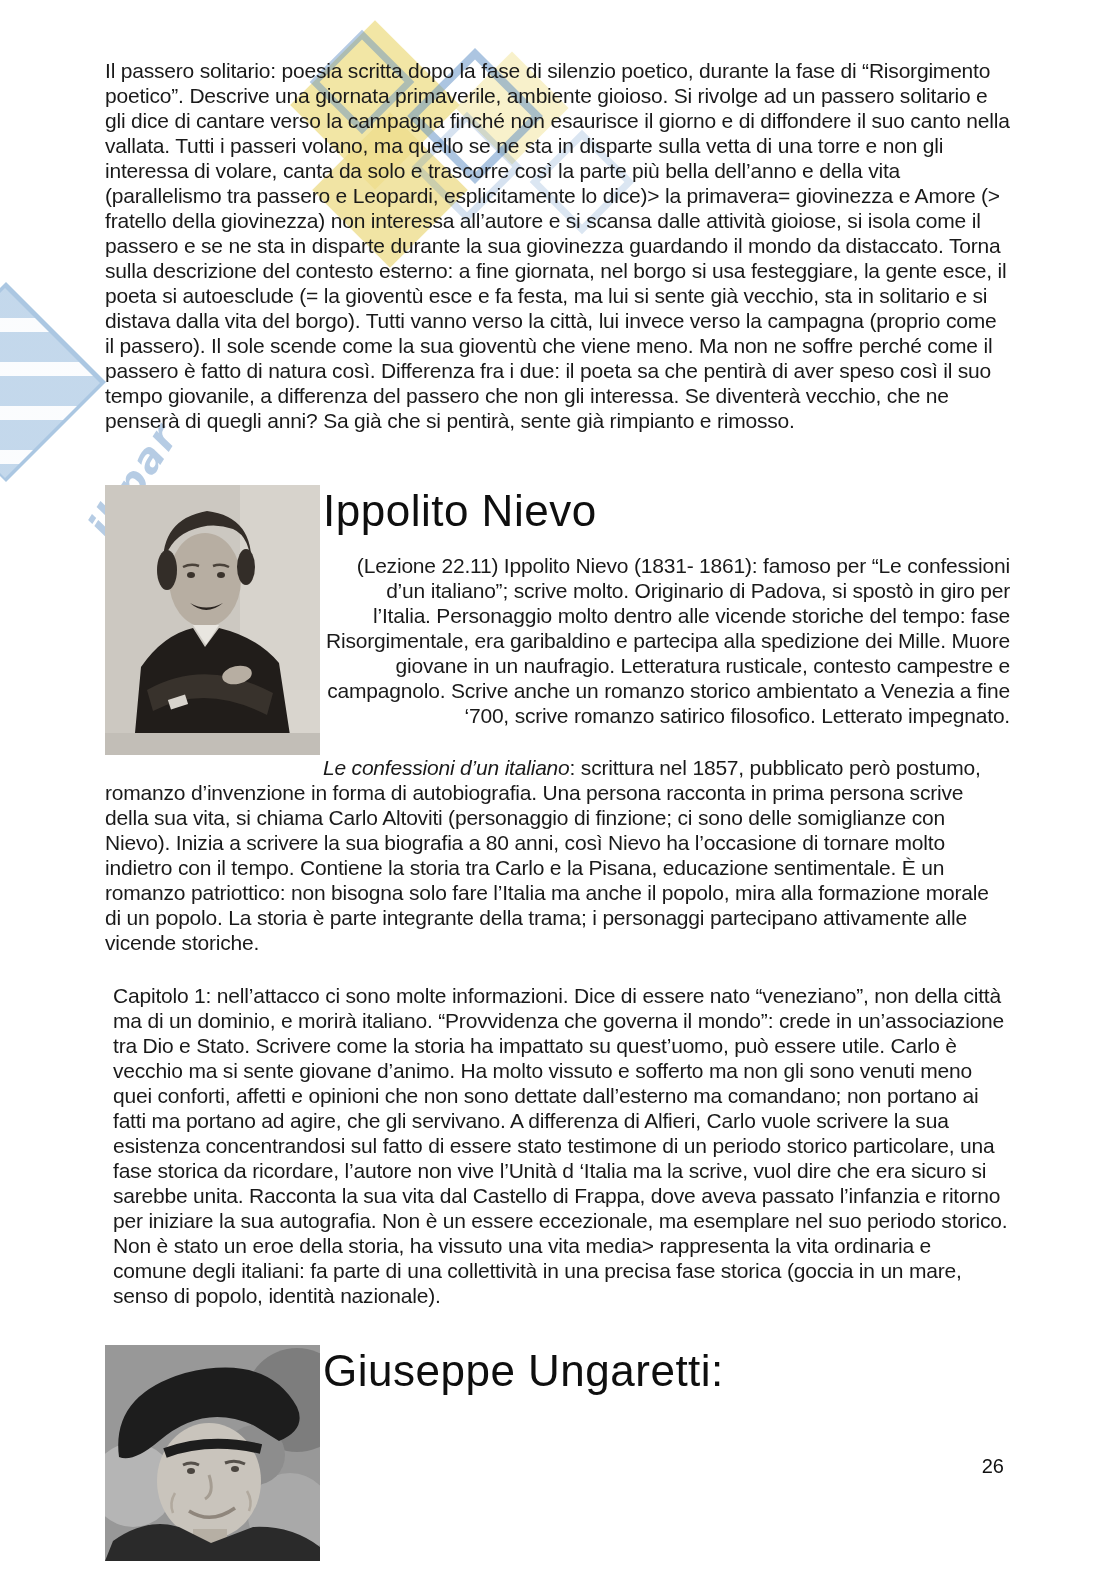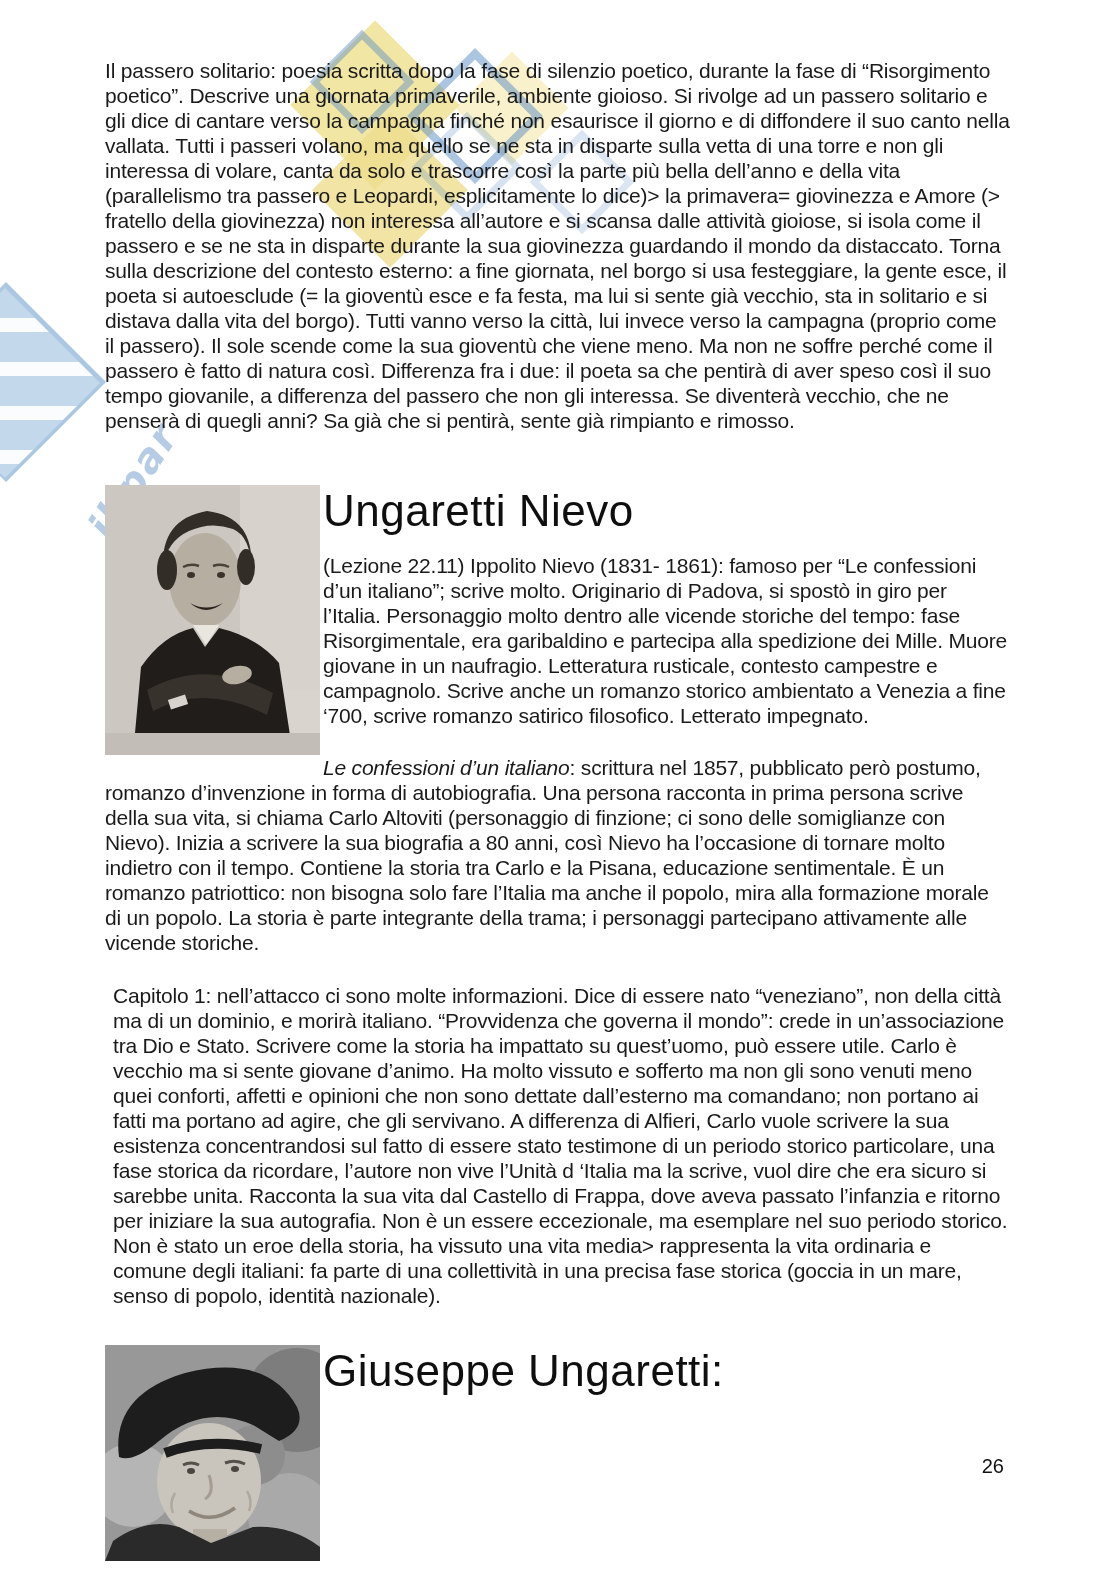--- a/index.html
+++ b/index.html
@@ -42,21 +42,21 @@
   .section { margin-top:52px; }
   .section::after { content:""; display:block; clear:both; }
   .photo { float:left; margin:0 3px 0 0; background:#cfcbc4; }
   .photo svg { display:block; }
   .photo-nievo { width:215px; height:270px; }
   .photo-ungaretti { width:215px; height:216px; }
   h1.sec-title {
     margin:0; font-weight:400; font-size:44px; line-height:52px;
     letter-spacing:.5px; color:#0f0f0f;
   }
-  p.intro { margin:16px 0 0 0; }
+  p.intro { margin:16px 0 0 0;text-align:right; }
   p.confessioni { margin:24px 0 0 0; clear:left; text-indent:218px; }
   p.capitolo { margin:28px 0 0 8px; }
   .italic { font-style:italic;margin-top:7px; }
   .section-ungaretti { margin-top:37px; min-height:220px; }
   .page-number {
     position:absolute; z-index:1; top:1455px; right:112px;
     font-size:20px; color:#111;
   }
 </style>
 </head>
@@ -97,21 +97,21 @@
           <path d="M108,81 Q116,78 124,82" stroke="#4a423a" stroke-width="2.5" fill="none"></path>
           <path d="M85,118 Q101,127 118,118 Q101,132 85,118 Z" fill="#2a2420"></path>
           <polygon points="88,140 114,140 101,160" fill="#e9e6e0"></polygon>
           <path d="M28,270 L36,182 Q58,150 88,143 L100,162 L114,143 Q152,152 174,178 L188,270 Z" fill="#211d1a"></path>
           <path d="M42,205 Q100,172 168,208 L162,230 Q100,198 48,226 Z" fill="#38322c"></path>
           <ellipse cx="132" cy="190" rx="15" ry="9" fill="#b7aea2" transform="rotate(-12 132 190)"></ellipse>
           <rect x="64" y="212" width="18" height="10" fill="#d8d4cd" transform="rotate(-18 73 217)"></rect>
           <rect x="0" y="248" width="215" height="22" fill="#c2beb7"></rect>
         </svg>
       </div>
-      <h1 class="sec-title">Ungaretti Nievo</h1>
+      <h1 class="sec-title">Ippolito Nievo</h1>
       <p class="body intro">(Lezione 22.11) Ippolito Nievo (1831- 1861): famoso per “Le confessioni d’un italiano”; scrive molto. Originario di Padova, si spostò in giro per l’Italia. Personaggio molto dentro alle vicende storiche del tempo: fase Risorgimentale, era garibaldino e partecipa alla spedizione dei Mille. Muore giovane in un naufragio. Letteratura rusticale, contesto campestre e campagnolo. Scrive anche un romanzo storico ambientato a Venezia a fine ‘700, scrive romanzo satirico filosofico. Letterato impegnato.</p>
       <p class="body confessioni"><span class="italic">Le confessioni d’un italiano</span><span>: scrittura nel 1857, pubblicato però postumo, romanzo d’invenzione in forma di autobiografia. Una persona racconta in prima persona scrive della sua vita, si chiama Carlo Altoviti (personaggio di finzione; ci sono delle somiglianze con Nievo). Inizia a scrivere la sua biografia a 80 anni, così Nievo ha l’occasione di tornare molto indietro con il tempo. Contiene la storia tra Carlo e la Pisana, educazione sentimentale. È un romanzo patriottico: non bisogna solo fare l’Italia ma anche il popolo, mira alla formazione morale di un popolo. La storia è parte integrante della trama; i personaggi partecipano attivamente alle vicende storiche.</span></p>
       <p class="body capitolo">Capitolo 1: nell’attacco ci sono molte informazioni. Dice di essere nato “veneziano”, non della città ma di un dominio, e morirà italiano. “Provvidenza che governa il mondo”: crede in un’associazione tra Dio e Stato. Scrivere come la storia ha impattato su quest’uomo, può essere utile. Carlo è vecchio ma si sente giovane d’animo. Ha molto vissuto e sofferto ma non gli sono venuti meno quei conforti, affetti e opinioni che non sono dettate dall’esterno ma comandano; non portano ai fatti ma portano ad agire, che gli servivano. A differenza di Alfieri, Carlo vuole scrivere la sua esistenza concentrandosi sul fatto di essere stato testimone di un periodo storico particolare, una fase storica da ricordare, l’autore non vive l’Unità d ‘Italia ma la scrive, vuol dire che era sicuro si sarebbe unita. Racconta la sua vita dal Castello di Frappa, dove aveva passato l’infanzia e ritorno per iniziare la sua autografia. Non è un essere eccezionale, ma esemplare nel suo periodo storico. Non è stato un eroe della storia, ha vissuto una vita media&gt; rappresenta la vita ordinaria e comune degli italiani: fa parte di una collettività in una precisa fase storica (goccia in un mare, senso di popolo, identità nazionale).</p>
     </div>
 
     <div class="section section-ungaretti">
       <div class="photo photo-ungaretti">
         <svg width="215" height="216" viewBox="0 0 215 216" xmlns="http://www.w3.org/2000/svg">
           <rect width="215" height="216" fill="#989898"></rect>
           <circle cx="28" cy="140" r="42" fill="#b5b5b5"></circle>

